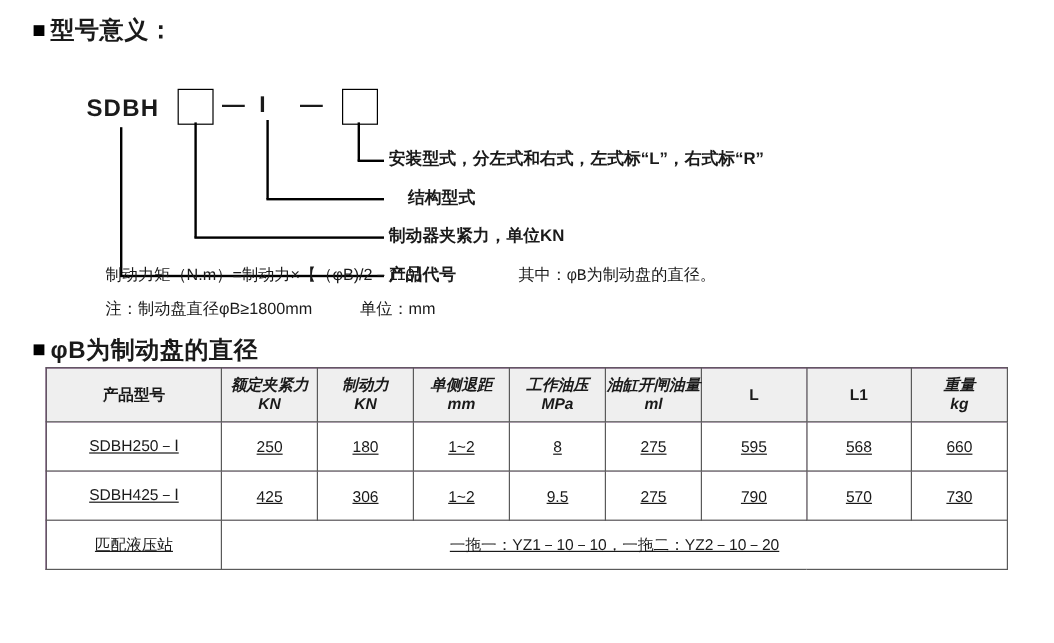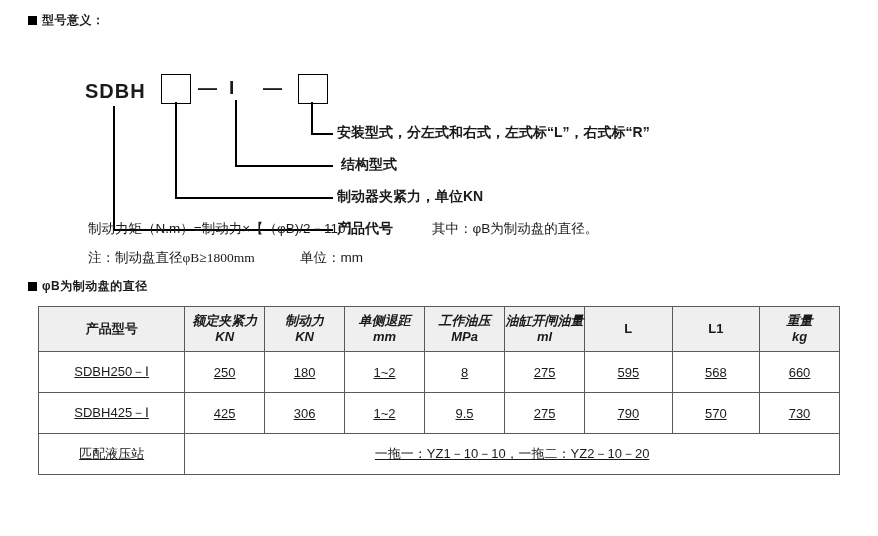--- a/index.html
+++ b/index.html
@@ -13,41 +13,40 @@
     font-family: "Liberation Sans", sans-serif;
     color: #1a1a1a;
     position: relative;
     overflow: hidden;
   }
 
   
   .section-head {
     display: flex;
     align-items: center;
-    font-size: 12px;
+    font-size: 20px;
     font-weight: bold;
     letter-spacing: 0.5px;
   }
   .sq {
     display: inline-block;
     width: 9px;
     height: 9px;
     background: #000;
     margin-right: 5px;
   }
   #head1 { position: absolute; left: 28px; top: 12px; }
   #head2 { position: absolute; left: 28px; top: 278px; }
 
   
   #diagram {
     position: absolute;
     left: 0; top: 34px;
     width: 857px;
     height: 175px;
-    margin-left: 13px;
   }
   #model-label {
     position: absolute;
     left: 72px;
     top: 46px;
     font-size: 20px;
     font-weight: bold;
     letter-spacing: 1px;
   }
   .box {
@@ -78,22 +77,22 @@
     white-space: nowrap;
   }
 
   
   .formula {
     position: absolute;
     font-size: 13.5px;
     white-space: nowrap;
   }
   #formula1 { left: 88px; top: 220px; }
-  #formula1b { left: 432px; top: 220px; }
-  #formula2 { left: 88px; top: 249px; font-family: Liberation Serif, serif; }
+  #formula1b { left: 432px; top: 220px; font-family: Liberation Mono, monospace; }
+  #formula2 { left: 88px; top: 249px; }
   #formula2b { left: 300px; top: 249px; }
 
   
   #spec-table {
     position: absolute;
     left: 38px;
     top: 306px;
     border-collapse: collapse;
     width: 802px;
     background: #701a75;
@@ -141,21 +140,21 @@
   <div class="dash" id="dash-I">I</div>
   <div class="dash" id="dash2">—</div>
   <div class="box" id="box2"></div>
 
   <div class="vline" style="left:298px; top:68px; height:32px;"></div>
   <div class="hline" style="left:298px; top:99px; width:22px;"></div>
   <div class="leader-text" style="left:324px; top:90px;">安装型式，分左式和右式，左式标“L”，右式标“R”</div>
 
   <div class="vline" style="left:222px; top:66px; height:66px;"></div>
   <div class="hline" style="left:222px; top:131px; width:98px;"></div>
-  <div class="leader-text" style="left:328px; top:122px;">结构型式</div>
+  <div class="leader-text" style="left:340px; top:122px;">结构型式</div>
 
   <div class="vline" style="left:162px; top:68px; height:96px;"></div>
   <div class="hline" style="left:162px; top:163px; width:158px;"></div>
   <div class="leader-text" style="left:324px; top:154px;">制动器夹紧力，单位KN</div>
 
   <div class="vline" style="left:100px; top:72px; height:124px;"></div>
   <div class="hline" style="left:100px; top:195px; width:220px;"></div>
   <div class="leader-text" style="left:324px; top:186px;text-align:right;">产品代号</div>
 </div>
 

